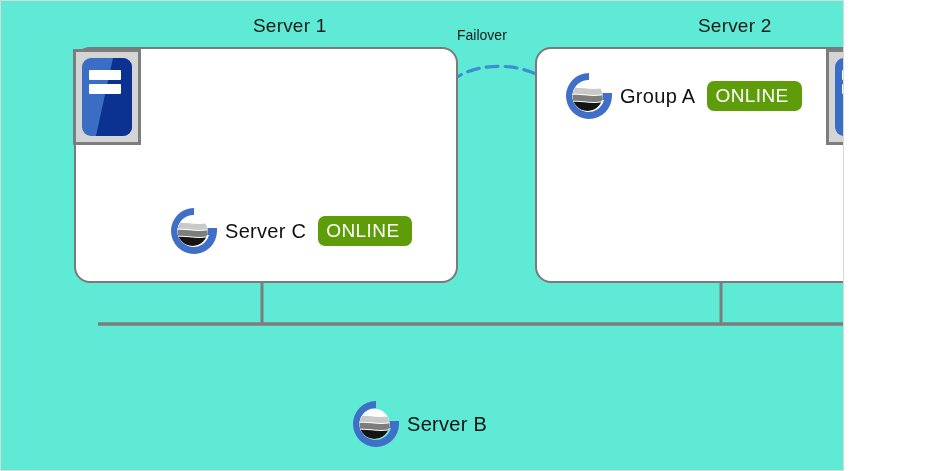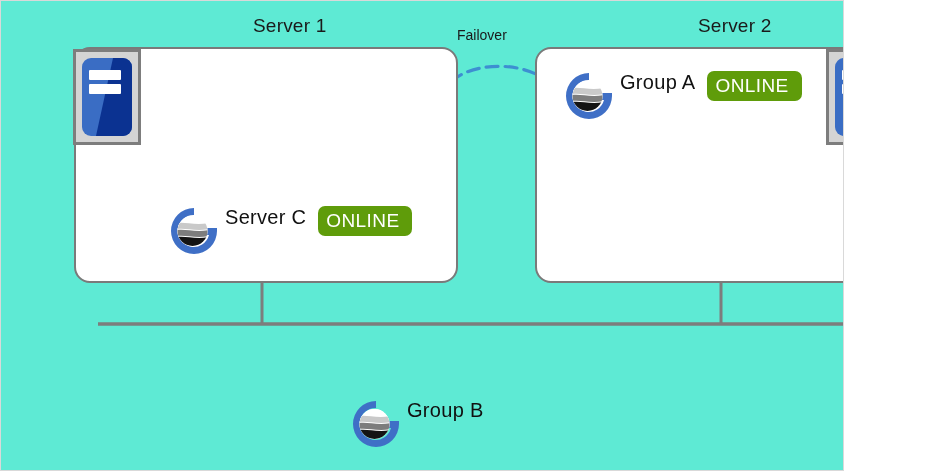--- a/index.html
+++ b/index.html
@@ -83,21 +83,21 @@
     border-radius: 1px;
     z-index: 3;
   }
   .machine-bar.b1 { top: 15%; }
   .machine-bar.b2 { top: 33%; }
 
   
   .group-row {
     position: absolute;
     display: flex;
-    align-items: flex-start;
+    align-items: center;
     white-space: nowrap;
   }
   .group-icon {
     width: 50px;
     height: 50px;
     flex: 0 0 auto;
     display: block;
   }
   .group-label {
     font-size: 20px;
@@ -212,16 +212,16 @@
       <clipPath id="globeClipC">
           <circle cx="47" cy="50" r="30"></circle>
         </clipPath>
       <g clip-path="url(#globeClipC)">
         <rect x="10" y="20" width="80" height="62" fill="#ffffff"></rect>
         <path d="M10 36 C28 28, 50 42, 90 32 L90 44 C52 54, 28 40, 10 48 Z" fill="#c9c9c9"></path>
         <path d="M10 50 C28 42, 52 56, 90 46 L90 58 C52 68, 28 54, 10 62 Z" fill="#7d7d7d"></path>
         <path d="M10 64 C28 56, 52 70, 90 60 L90 92 L10 92 Z" fill="#141414"></path>
       </g>
     </svg>
-    <span class="group-label">Group B</span>
+    <span class="group-label">Server B</span>
   </div>
 
 </div>
 
 </body></html>

